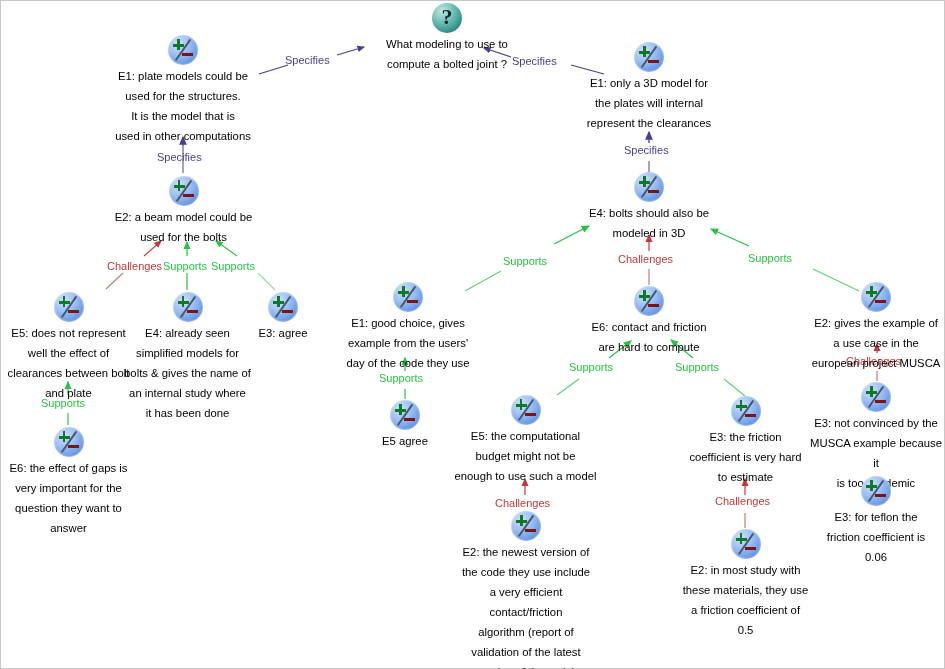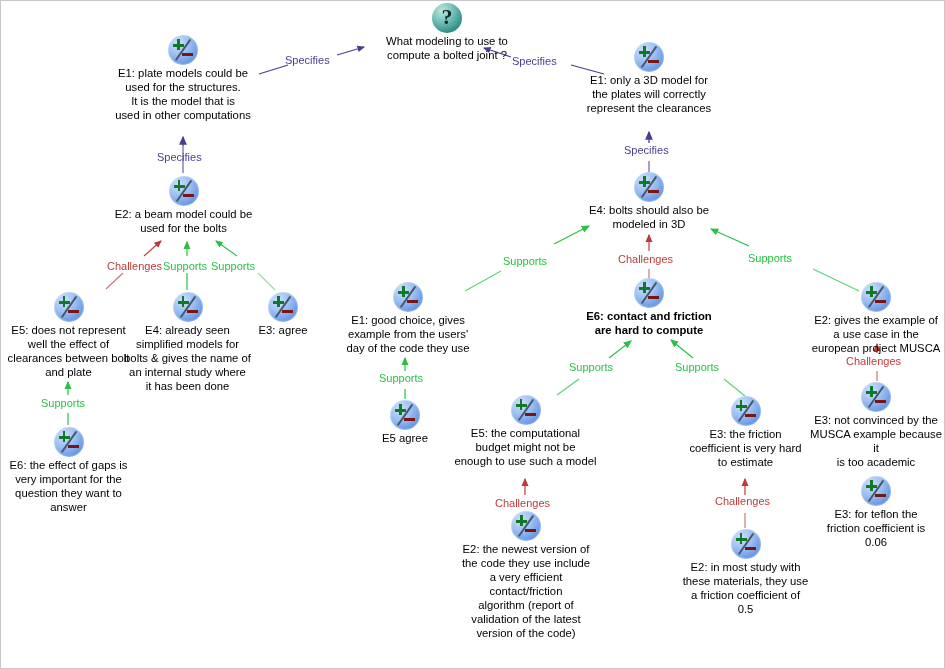--- a/index.html
+++ b/index.html
@@ -1,21 +1,21 @@
 <!DOCTYPE html>
 <html><head>
 <meta charset="utf-8">
 <style>
   html,body{margin:0;padding:0;background:#ffffff;}
   body{width:945px;height:669px;font-family:"Liberation Sans",sans-serif;overflow:hidden;}
   #canvas{position:relative;width:945px;height:669px;background:#fff;border:1px solid #c8c8c8;box-sizing:border-box;}
 
   
   .node{position:absolute;text-align:center;}
-  .node .label{font-size:11.3px;line-height:14px;color:#000;white-space:pre-line;}
+  .node .label{font-size:11.3px;line-height:20px;color:#000;white-space:pre-line;}
   .node .icon{display:block;margin:0 auto 1px auto;}
 
   
   .arg-icon{width:30px;height:30px;border-radius:50%;
     background:radial-gradient(circle at 33% 28%, #cfe0fb 0%, #9ec0f3 38%, #6f9ee6 68%, #4c7fd0 88%, #3f6fbe 100%);
     box-shadow:inset 0 0 2px rgba(255,255,255,.9);position:relative;}
   .arg-icon .plus-h,.arg-icon .plus-v{position:absolute;background:#0f7a26;}
   .arg-icon .plus-h{width:11px;height:2.6px;left:5px;top:9px;}
   .arg-icon .plus-v{width:2.6px;height:11px;left:9.2px;top:4px;}
   .arg-icon .slash{position:absolute;width:2.2px;height:26px;left:14px;top:2px;background:#45586e;
@@ -242,21 +242,21 @@
   </div>
 
   <div class="node" style="left:577px;top:41px;width:142px;">
     <div class="icon arg-icon">
       <span class="plus-h"></span>
         <span class="plus-v"></span>
         <span class="slash"></span>
         <span class="minus"></span>
     </div>
     <div class="label">E1: only a 3D model for
-the plates will correctly
+the plates will internal
 represent the clearances</div>
   </div>
 
   <div class="node" style="left:579px;top:171px;width:138px;">
     <div class="icon arg-icon">
       <span class="plus-h"></span>
         <span class="plus-v"></span>
         <span class="slash"></span>
         <span class="minus"></span>
     </div>
@@ -279,21 +279,21 @@
   <div class="node" style="left:370px;top:399px;width:68px;">
     <div class="icon arg-icon">
       <span class="plus-h"></span>
         <span class="plus-v"></span>
         <span class="slash"></span>
         <span class="minus"></span>
     </div>
     <div class="label">E5 agree</div>
   </div>
 
-  <div class="node" style="left:583px;top:277px;width:130px;font-weight:bold;">
+  <div class="node" style="left:583px;top:285px;width:130px;">
     <div class="icon arg-icon">
       <span class="plus-h"></span>
         <span class="plus-v"></span>
         <span class="slash"></span>
         <span class="minus"></span>
     </div>
     <div class="label">E6: contact and friction
 are hard to compute</div>
   </div>
 

